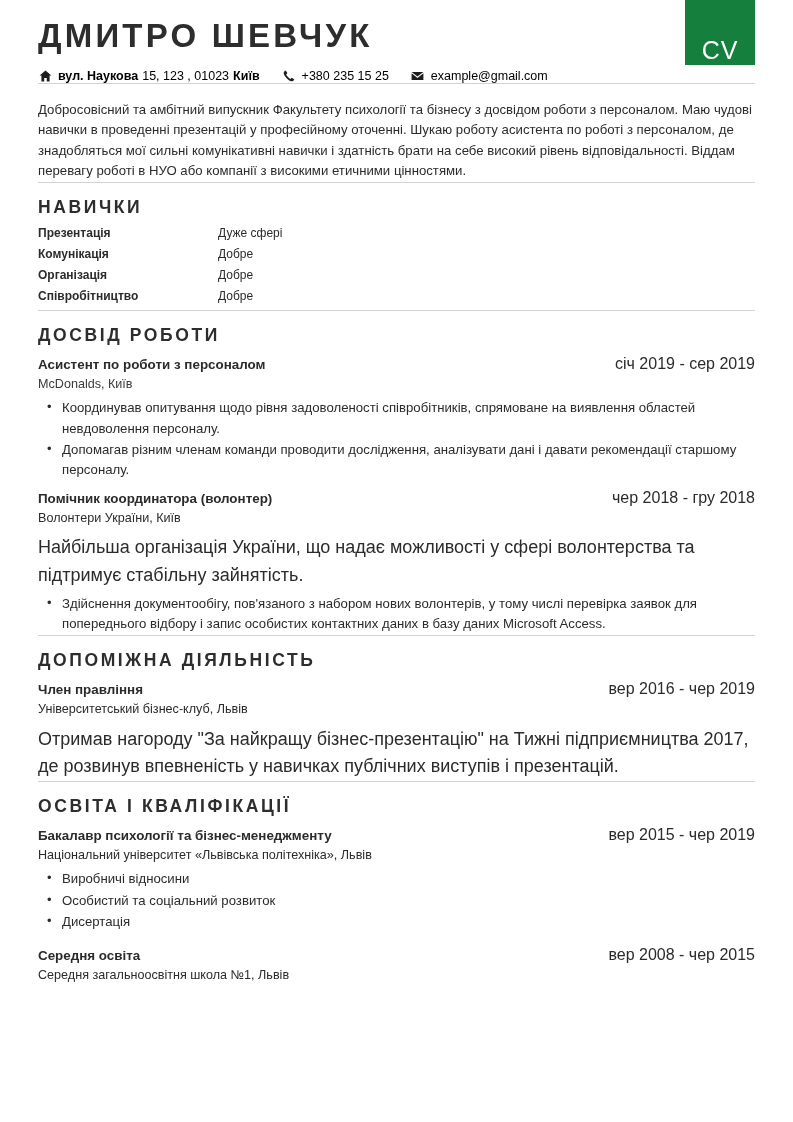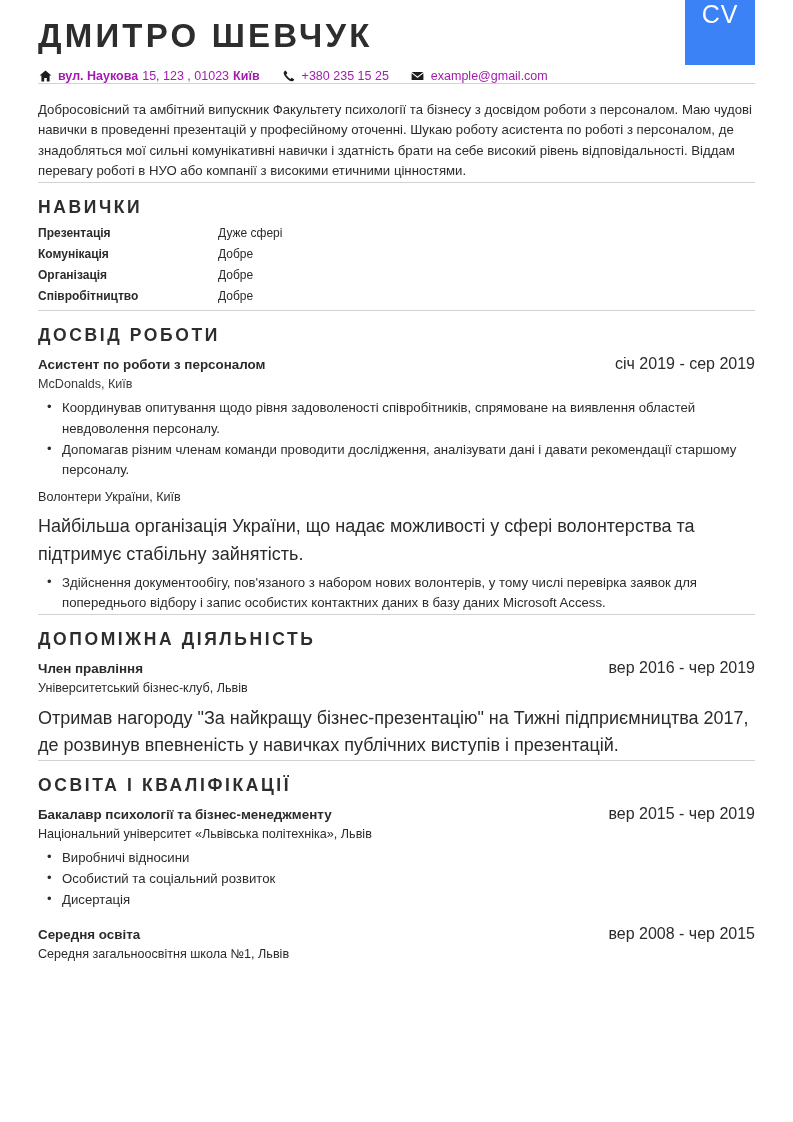--- a/index.html
+++ b/index.html
@@ -26,24 +26,24 @@
     padding: 0 38px;
   }
 
   
   .cv-badge {
     position: absolute;
     top: 0;
     left: 685px;
     width: 70px;
     height: 65px;
-    background: #3b82f6;
+    background: #15803d;
     color: #ffffff;
     display: flex;
-    align-items: flex-start;
+    align-items: flex-end;
     justify-content: center;
     font-size: 25px;
     font-weight: 400;
     letter-spacing: 1px;
   }
 
   
   .header {
     padding-top: 18px;
   }
@@ -53,21 +53,21 @@
     letter-spacing: 3.2px;
     color: #2d2d2d;
     line-height: 1.12;
     margin: 0;
     text-transform: uppercase;
     white-space: nowrap;
   }
   .contact-line {
     margin-top: 14px;
     font-size: 12.5px;
-    color: #a21caf;
+    color: #000000;
     display: flex;
     align-items: center;
     white-space: nowrap;
   }
   .contact-item {
     display: inline-flex;
     align-items: center;
     margin-right: 22px;
   }
   .contact-item:last-child { margin-right: 8px; }
@@ -282,20 +282,24 @@
         <div class="entry-dates">січ 2019 - сер 2019</div>
       </div>
       <div class="entry-org mono-soft">McDonalds, Київ</div>
       <ul class="bullets">
         <li>Координував опитування щодо рівня задоволеності співробітників, спрямоване на виявлення областей невдоволення персоналу.</li>
         <li>Допомагав різним членам команди проводити дослідження, аналізувати дані і давати рекомендації старшому персоналу.</li>
       </ul>
     </div>
 
     <div class="entry">
+      <div class="entry-head">
+        <div class="entry-title">Помічник координатора (волонтер)</div>
+        <div class="entry-dates">чер 2018 - гру 2018</div>
+      </div>
       <div class="entry-org">Волонтери України, Київ</div>
       <div class="entry-desc">Найбільша організація України, що надає можливості у сфері волонтерства та підтримує стабільну зайнятість.</div>
       <ul class="bullets">
         <li>Здійснення документообігу, пов'язаного з набором нових волонтерів, у тому числі перевірка заявок для попереднього відбору і запис особистих контактних даних в базу даних Microsoft Access.</li>
       </ul>
     </div>
   </div>
 
   <hr class="rule section-rule">
   <div class="section">

